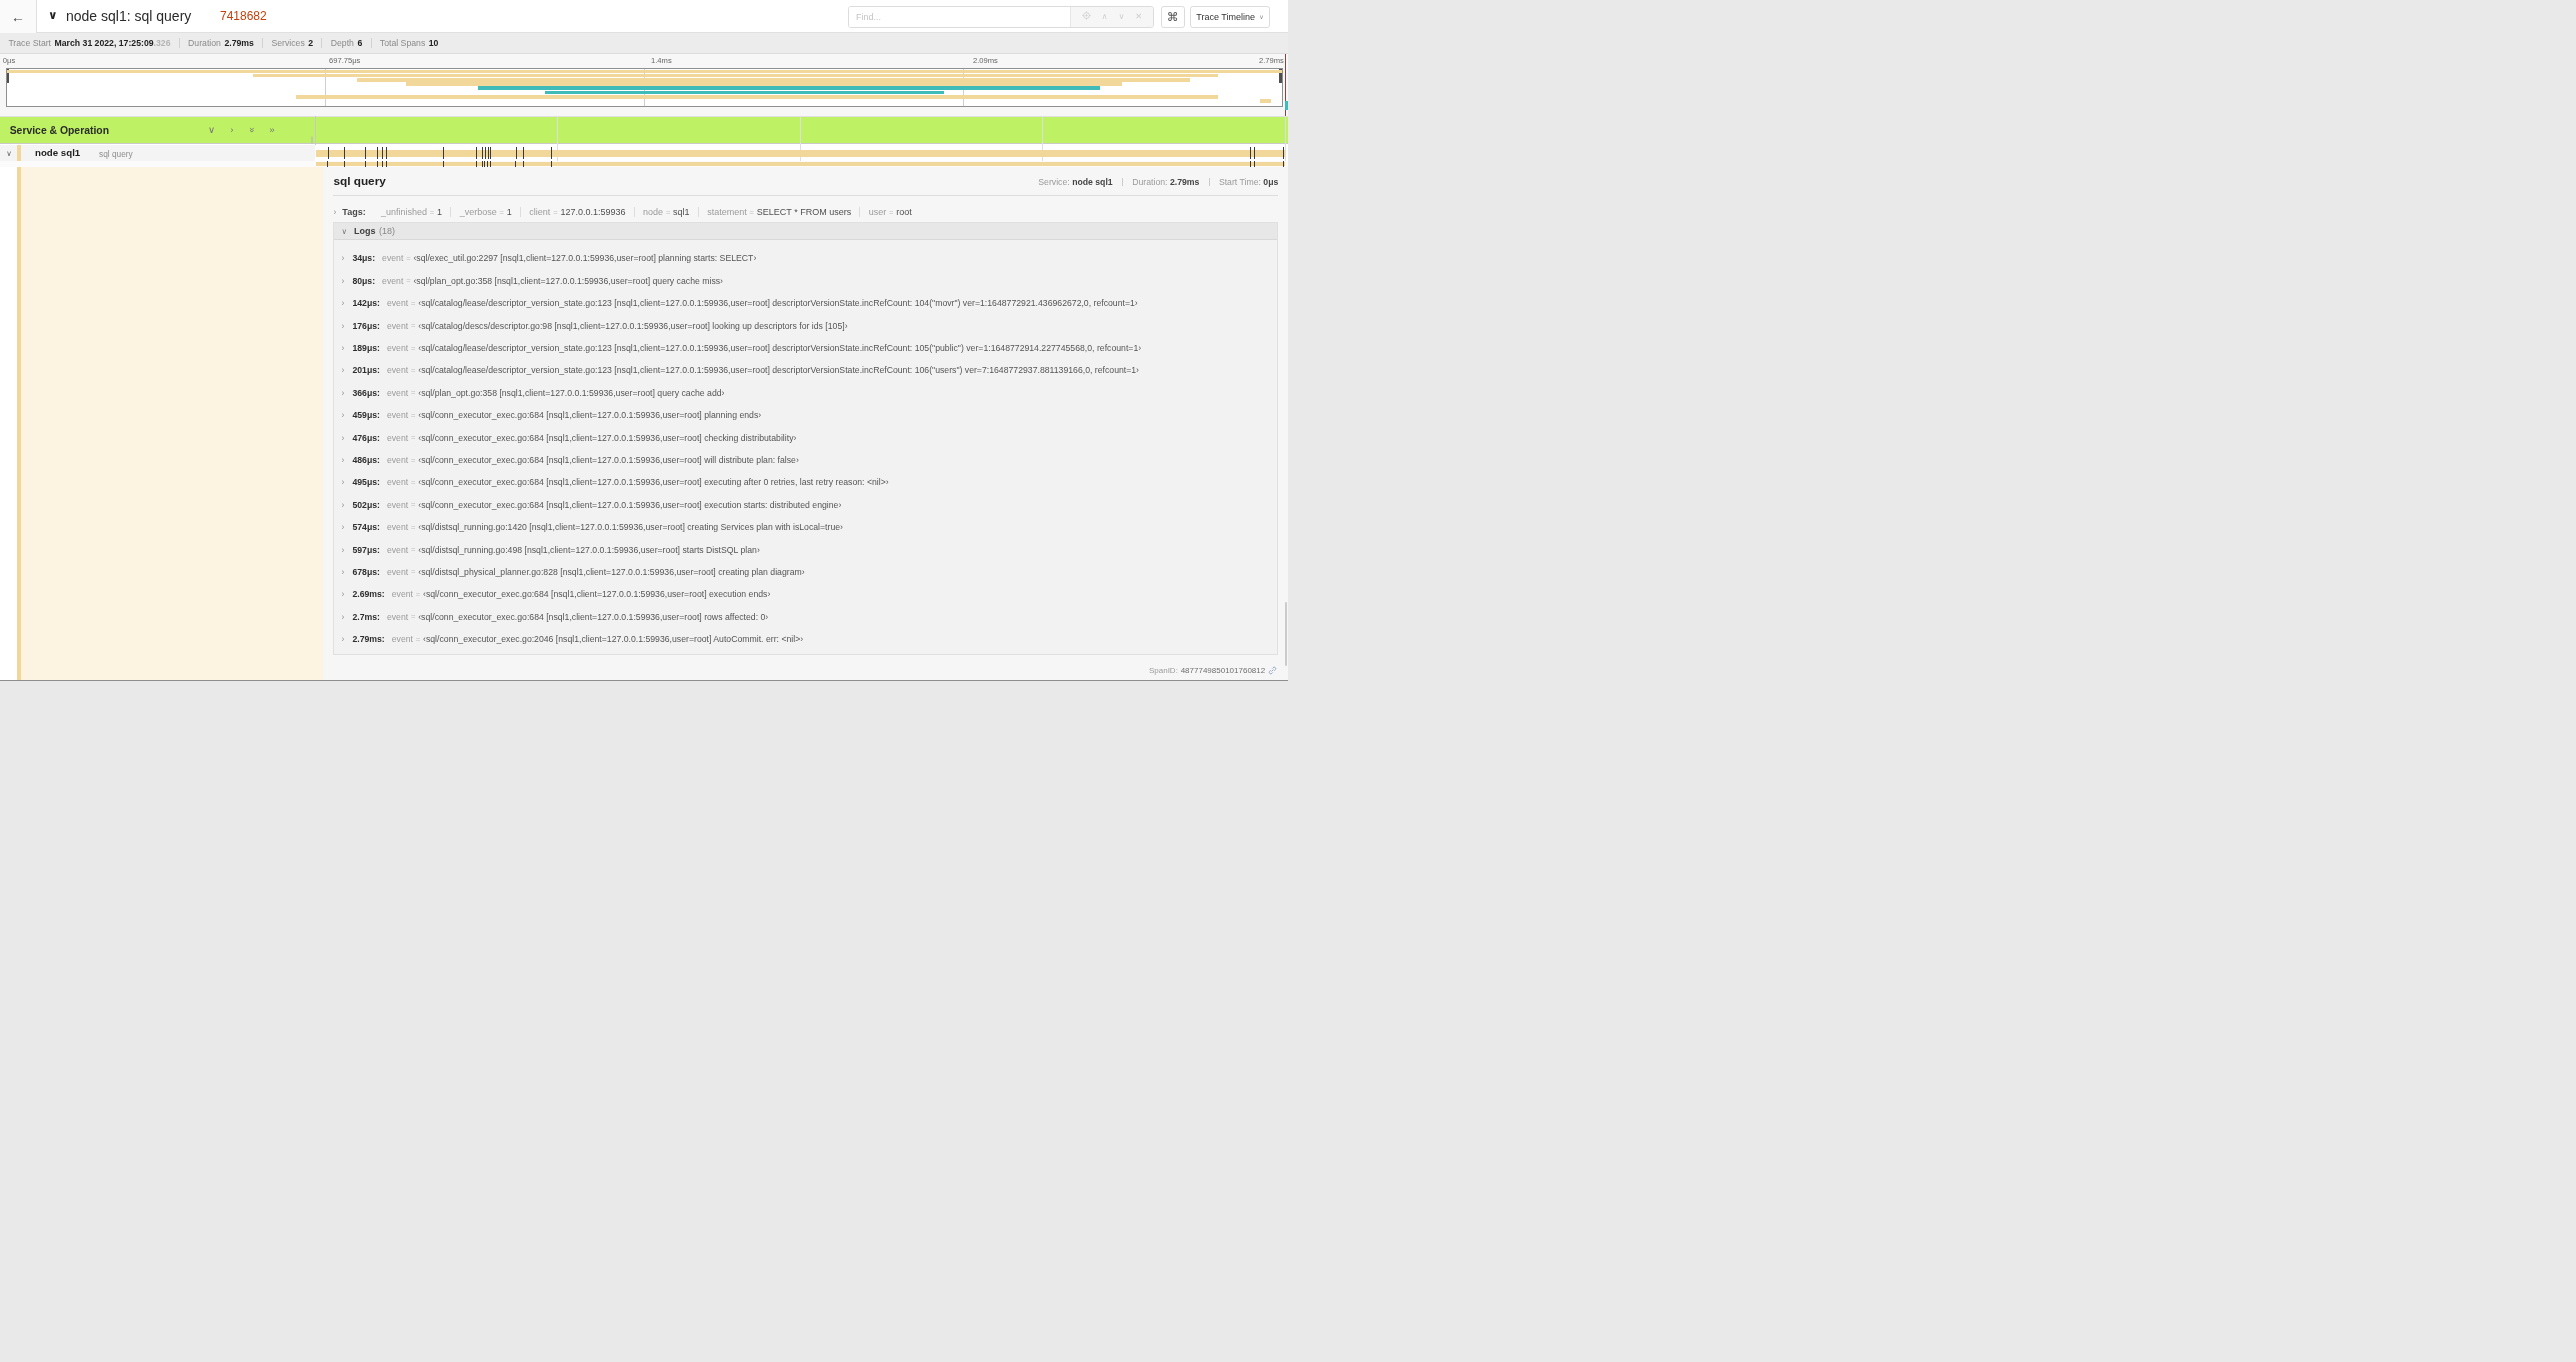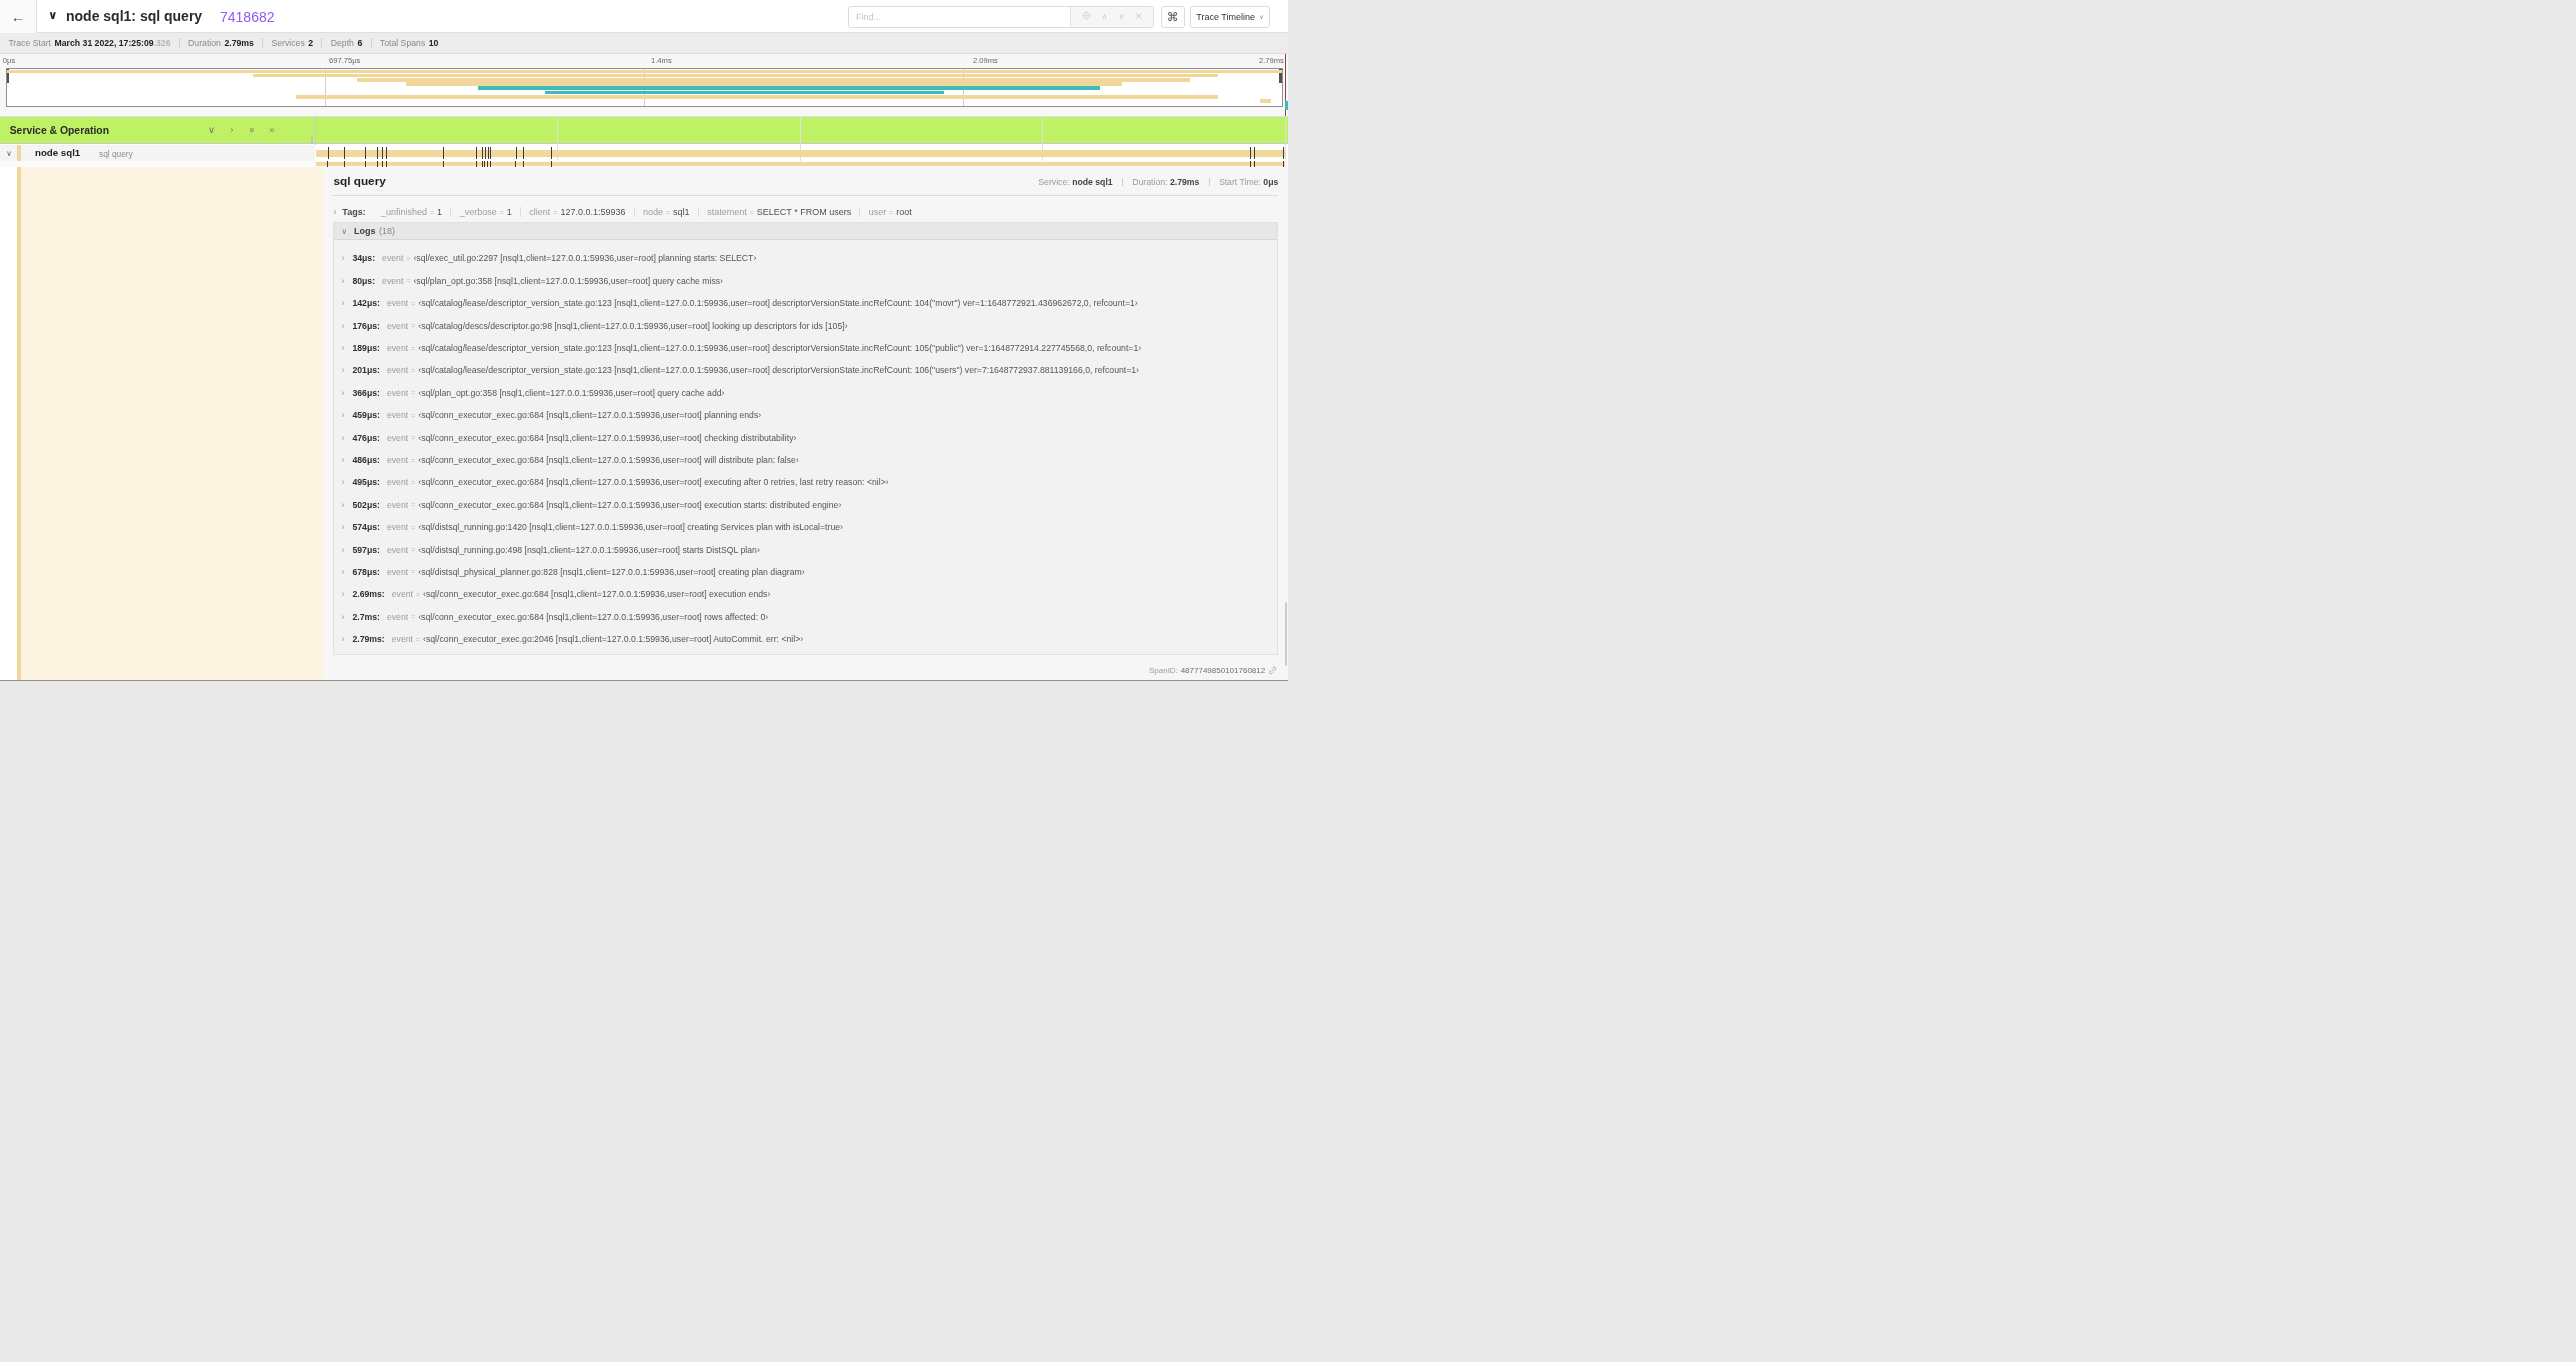--- a/index.html
+++ b/index.html
@@ -7,23 +7,23 @@
   body { font-family:"Liberation Sans","DejaVu Sans",sans-serif; }
   .app { position:relative; width:1288px; height:681px; background:#fff; overflow:hidden;
          border-bottom:1.4px solid #8e8e8e; }
 
   
   .topbar { position:absolute; left:0; top:0; width:100%; height:33px; background:#fff;
             border-bottom:0.7px solid #e0e0e0; }
   .back-btn { position:absolute; left:0; top:0; width:37px; height:33px; background:#fafafa;
               border:none; border-right:0.7px solid #e0e0e0; font-size:14px; color:#444; cursor:pointer; }
   .title-caret { position:absolute; left:48px; top:8.3px; font-size:11.8px; font-weight:bold; color:#222; }
-  .trace-title { position:absolute; left:66px; top:7.6px; font-size:14px; font-weight:bold; color:#2b2b2b;
+  .trace-title { position:absolute; left:66px; top:7.6px; font-size:14px; font-weight:normal; color:#2b2b2b;
                  white-space:nowrap; }
-  .trace-id { position:absolute; left:220px; top:9px; font-size:14px; color:#8b5cf6; }
+  .trace-id { position:absolute; left:220px; top:9px; font-size:12px; color:#c2410c; }
   .find-group { position:absolute; left:848px; top:5.5px; width:306px; height:22px;
                 border:0.7px solid #dcdcdc; border-radius:2.8px; background:#fff; display:flex; overflow:hidden; }
   .find-input { flex:1; border:none; outline:none; padding:0 7px; font-size:9px; color:#444;
                 font-family:inherit; }
   .find-input::placeholder { color:#c4c4c4; }
   .find-icons { width:83px; background:#f6f6f6; border-left:0.7px solid #e6e6e6; display:flex;
                 align-items:center; justify-content:space-evenly; color:#cfcfcf; font-size:8.3px; }
   .find-icons .fi { line-height:1; }
   .kbd-btn { position:absolute; left:1161px; top:5.5px; width:23.5px; height:22px; border:0.7px solid #dcdcdc;
              border-radius:2.8px; background:#fff; font-size:11.8px; color:#555; cursor:pointer; }

